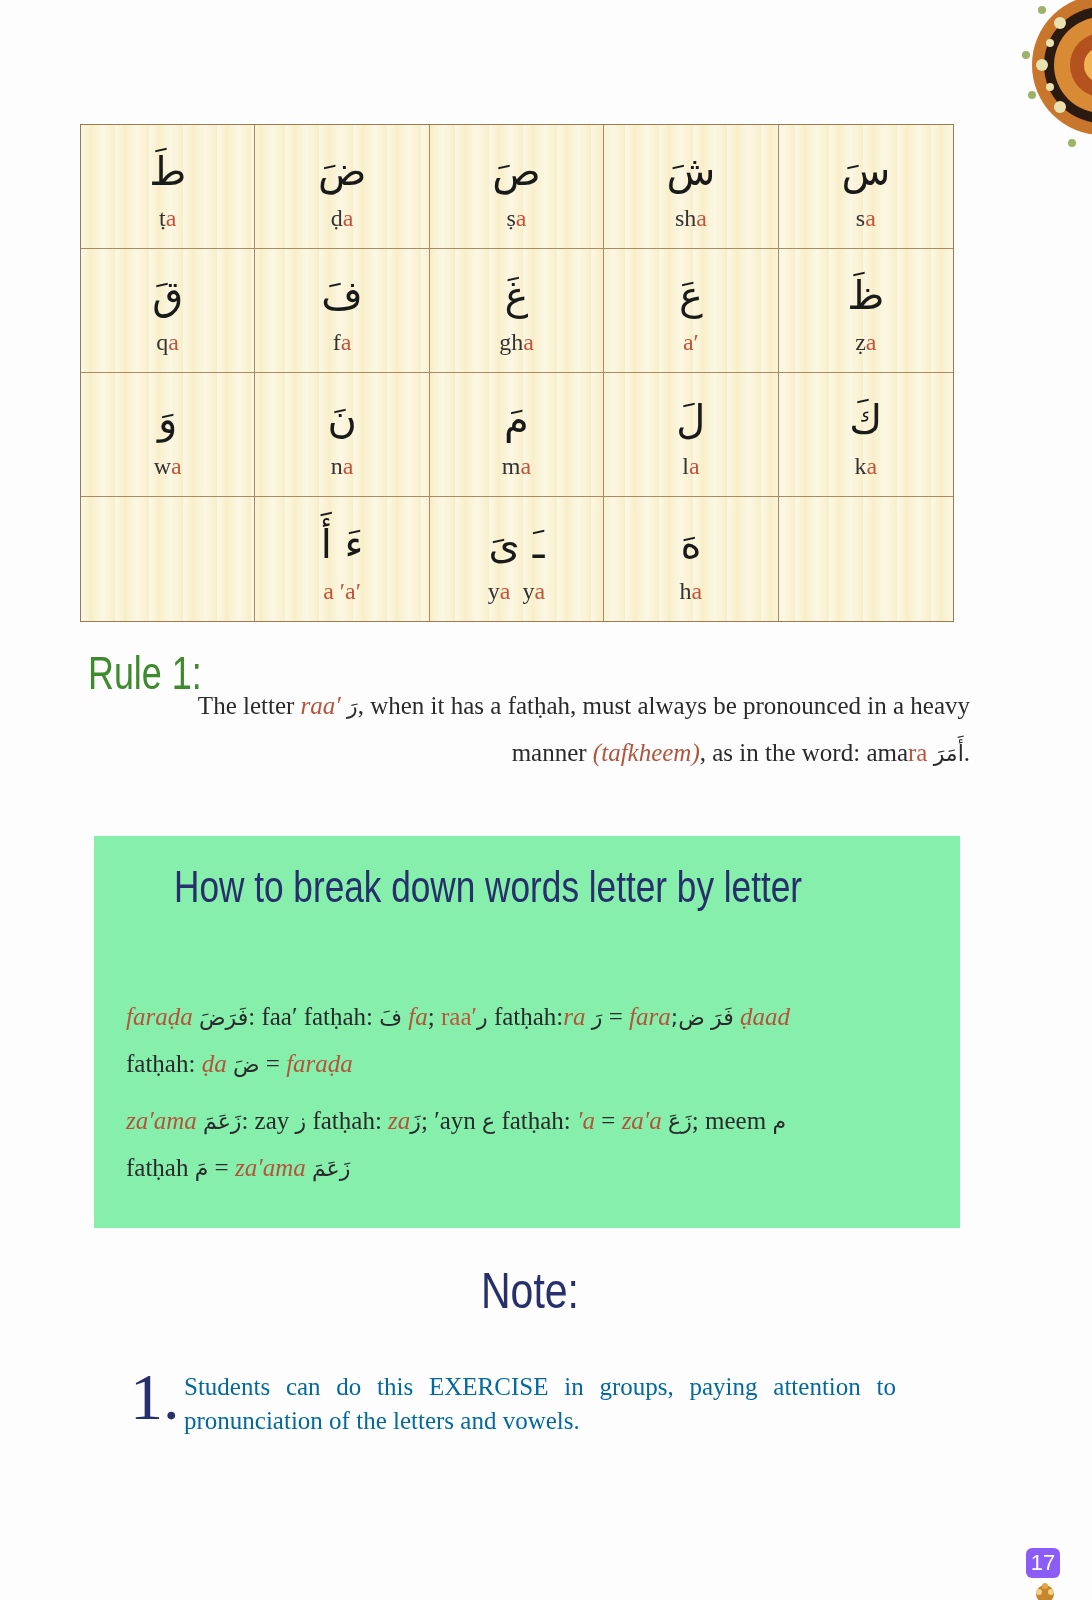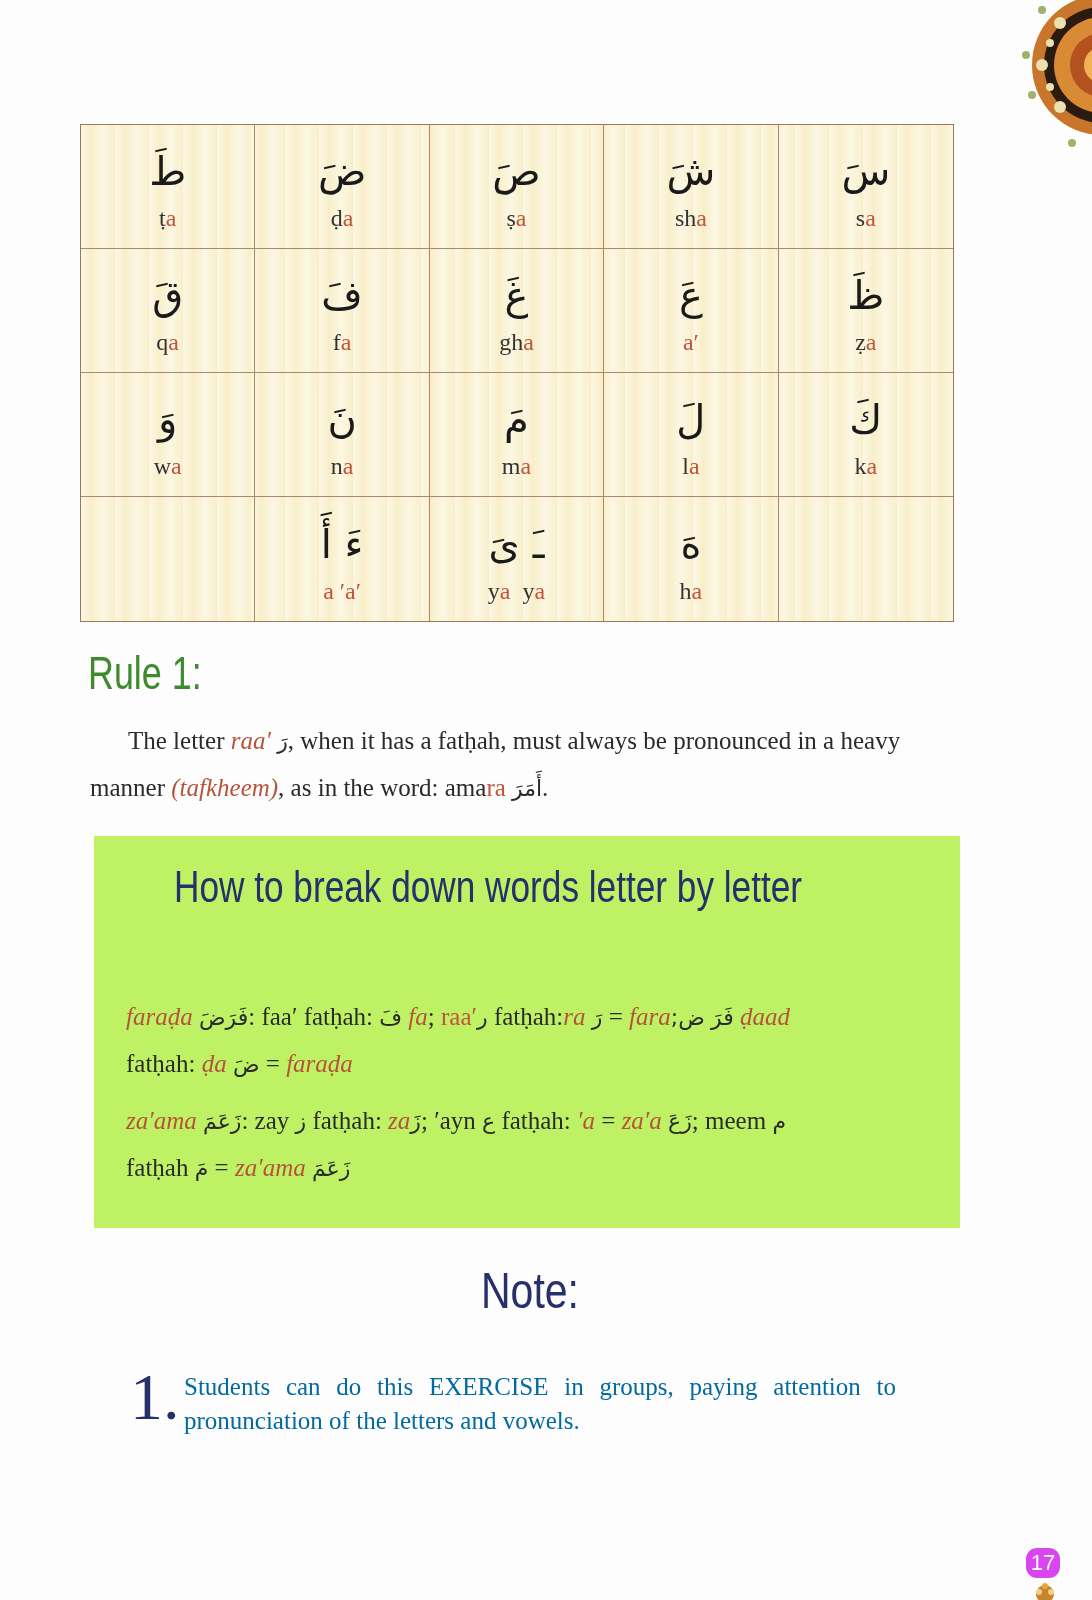--- a/index.html
+++ b/index.html
@@ -37,31 +37,31 @@
   }
   .translit .vowel { color: #c0553c; }
 
   .rule-title {
     position: absolute; left: 88px; top: 646px;
     font-family: "Liberation Sans", sans-serif; font-size: 46px; color: #3e8a2e;
     transform: scaleX(0.78); transform-origin: left;
     letter-spacing: 0px;
   }
   .rule-text {
-    position: absolute; left: 90px; top: 718px; width: 880px;
-    font-family: "Liberation Serif", serif; font-size: 25px; line-height: 46px; color: #2a2a2a;
+    position: absolute; left: 90px; top: 683px; width: 880px;
+    font-family: "Liberation Serif", serif; font-size: 25px; line-height: 46px; color: #2a2a2a; text-align: right;
   }
   .rule-text .indent { display: inline-block; width: 38px; }
   .red-italic { color: #b5543b; font-style: italic; }
   .red { color: #c0553c; }
   .ar-inline { font-family: "DejaVu Sans", sans-serif; font-size: 22px; }
 
   .box {
     position: absolute; left: 94px; top: 836px; width: 866px; height: 392px;
-    background: #bef264;
+    background: #86efac;
   }
   .box-title {
     position: absolute; left: 80px; top: 26px;
     font-family: "Liberation Sans", sans-serif; font-size: 44px; color: #27306b;
     transform: scaleX(0.8); transform-origin: left;
     white-space: nowrap;
   }
   .box-intro {
     position: absolute; left: 64px; top: 112px;
     font-family: "Liberation Serif", serif; font-size: 25px; color: #2a2a2a;
@@ -82,21 +82,21 @@
     position: absolute; left: 0; top: -6px;
     font-family: "Liberation Serif", serif; font-size: 66px; line-height: 66px; color: #27306b;
   }
   .note-text {
     position: absolute; left: 54px; top: 0; width: 712px;
     font-family: "Liberation Serif", serif; font-size: 25px; line-height: 34px; color: #0369a1;
     text-align: justify; text-align-last: left;
   }
   .page-badge {
     position: absolute; left: 1026px; top: 1548px; width: 34px; height: 30px;
-    background: #d946ef; border-radius: 11px; color: #fff;
+    background: #8b5cf6; border-radius: 6px; color: #fff;
     font-family: "Liberation Sans", sans-serif; font-size: 22px;
     display: flex; align-items: center; justify-content: center;
   }
   .page-ornament { position: absolute; left: 1030px; top: 1576px; width: 30px; height: 24px; }
 </style>
 </head>
 <body>
 
 <svg class="ornament-top" viewBox="0 0 150 190">
   <g transform="translate(120,95)">

